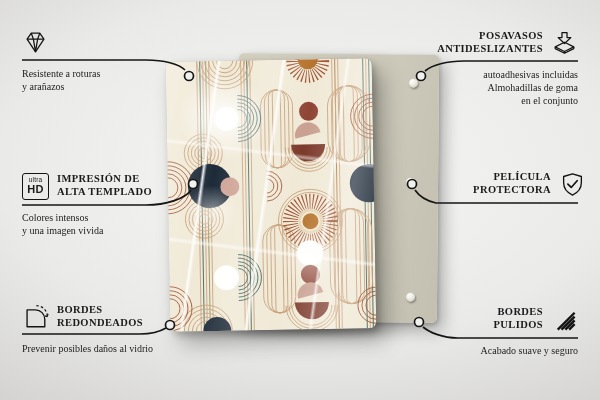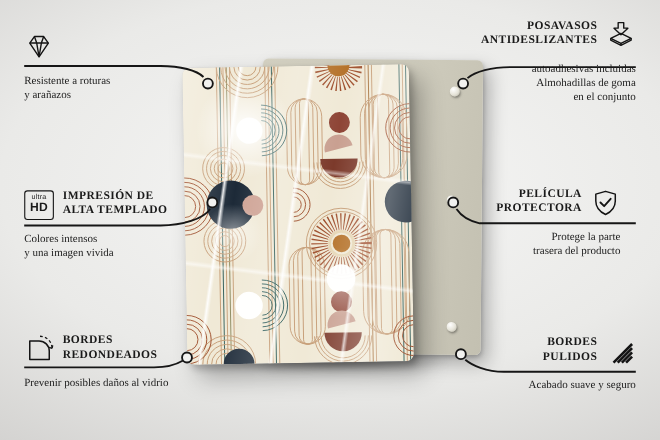--- a/index.html
+++ b/index.html
@@ -238,58 +238,54 @@
       <div class="title">
         <span>BORDES</span>
         <span>REDONDEADOS</span>
       </div>
     </div>
     <div class="desc">
       <div>Prevenir posibles daños al vidrio</div>
     </div>
   </div>
 
-  <div class="callout right" style="right:22px;top:15px;width:165px;">
+  <div class="callout right" style="right:22px;top:27px;width:165px;">
     <div class="title-row">
       <div class="title">
         <span>POSAVASOS</span>
         <span>ANTIDESLIZANTES</span>
       </div>
       <span class="ico">
         <svg viewBox="0 0 32 32" fill="none" stroke="#141414" stroke-width="1.5" stroke-linejoin="round">
           <path d="M13 3H19V9H23.5L16 16L8.5 9H13Z"></path>
           <path d="M5 20L16 14.5L27 20L16 25.5Z"></path>
           <path d="M5 20V22L16 27.5L27 22V20M16 25.5V27.5"></path>
         </svg>
       </span>
     </div>
     <div class="desc">
       <div>autoadhesivas incluidas</div>
       <div>Almohadillas de goma</div>
       <div>en el conjunto</div>
     </div>
   </div>
 
-  <div class="callout right" style="right:36px;top:168px;width:165px;">
+  <div class="callout right" style="right:14px;top:168px;width:165px;">
     <div class="title-row">
       <div class="title">
         <span>PELÍCULA</span>
         <span>PROTECTORA</span>
       </div>
       <span class="ico">
         <svg viewBox="0 0 32 32" fill="none" stroke="#141414" stroke-width="1.6" stroke-linejoin="round" stroke-linecap="round">
           <path d="M16 3.5L26.5 6.5V14C26.5 21 22 25.8 16 28.5C10 25.8 5.5 21 5.5 14V6.5Z"></path>
           <path d="M10.5 15.5L14.5 19.5L21.5 11.5" stroke-width="2"></path>
         </svg>
       </span>
     </div>
-    <div class="desc">
-      <div>Protege la parte</div>
-      <div>trasera del producto</div>
-    </div>
   </div>
 
   <div class="callout right" style="right:22px;top:303px;width:165px;">
     <div class="title-row">
       <div class="title">
         <span>BORDES</span>
         <span>PULIDOS</span>
       </div>
       <span class="ico">
         <svg viewBox="0 0 32 32" fill="none" stroke="#141414" stroke-width="2.8" stroke-linecap="butt">

